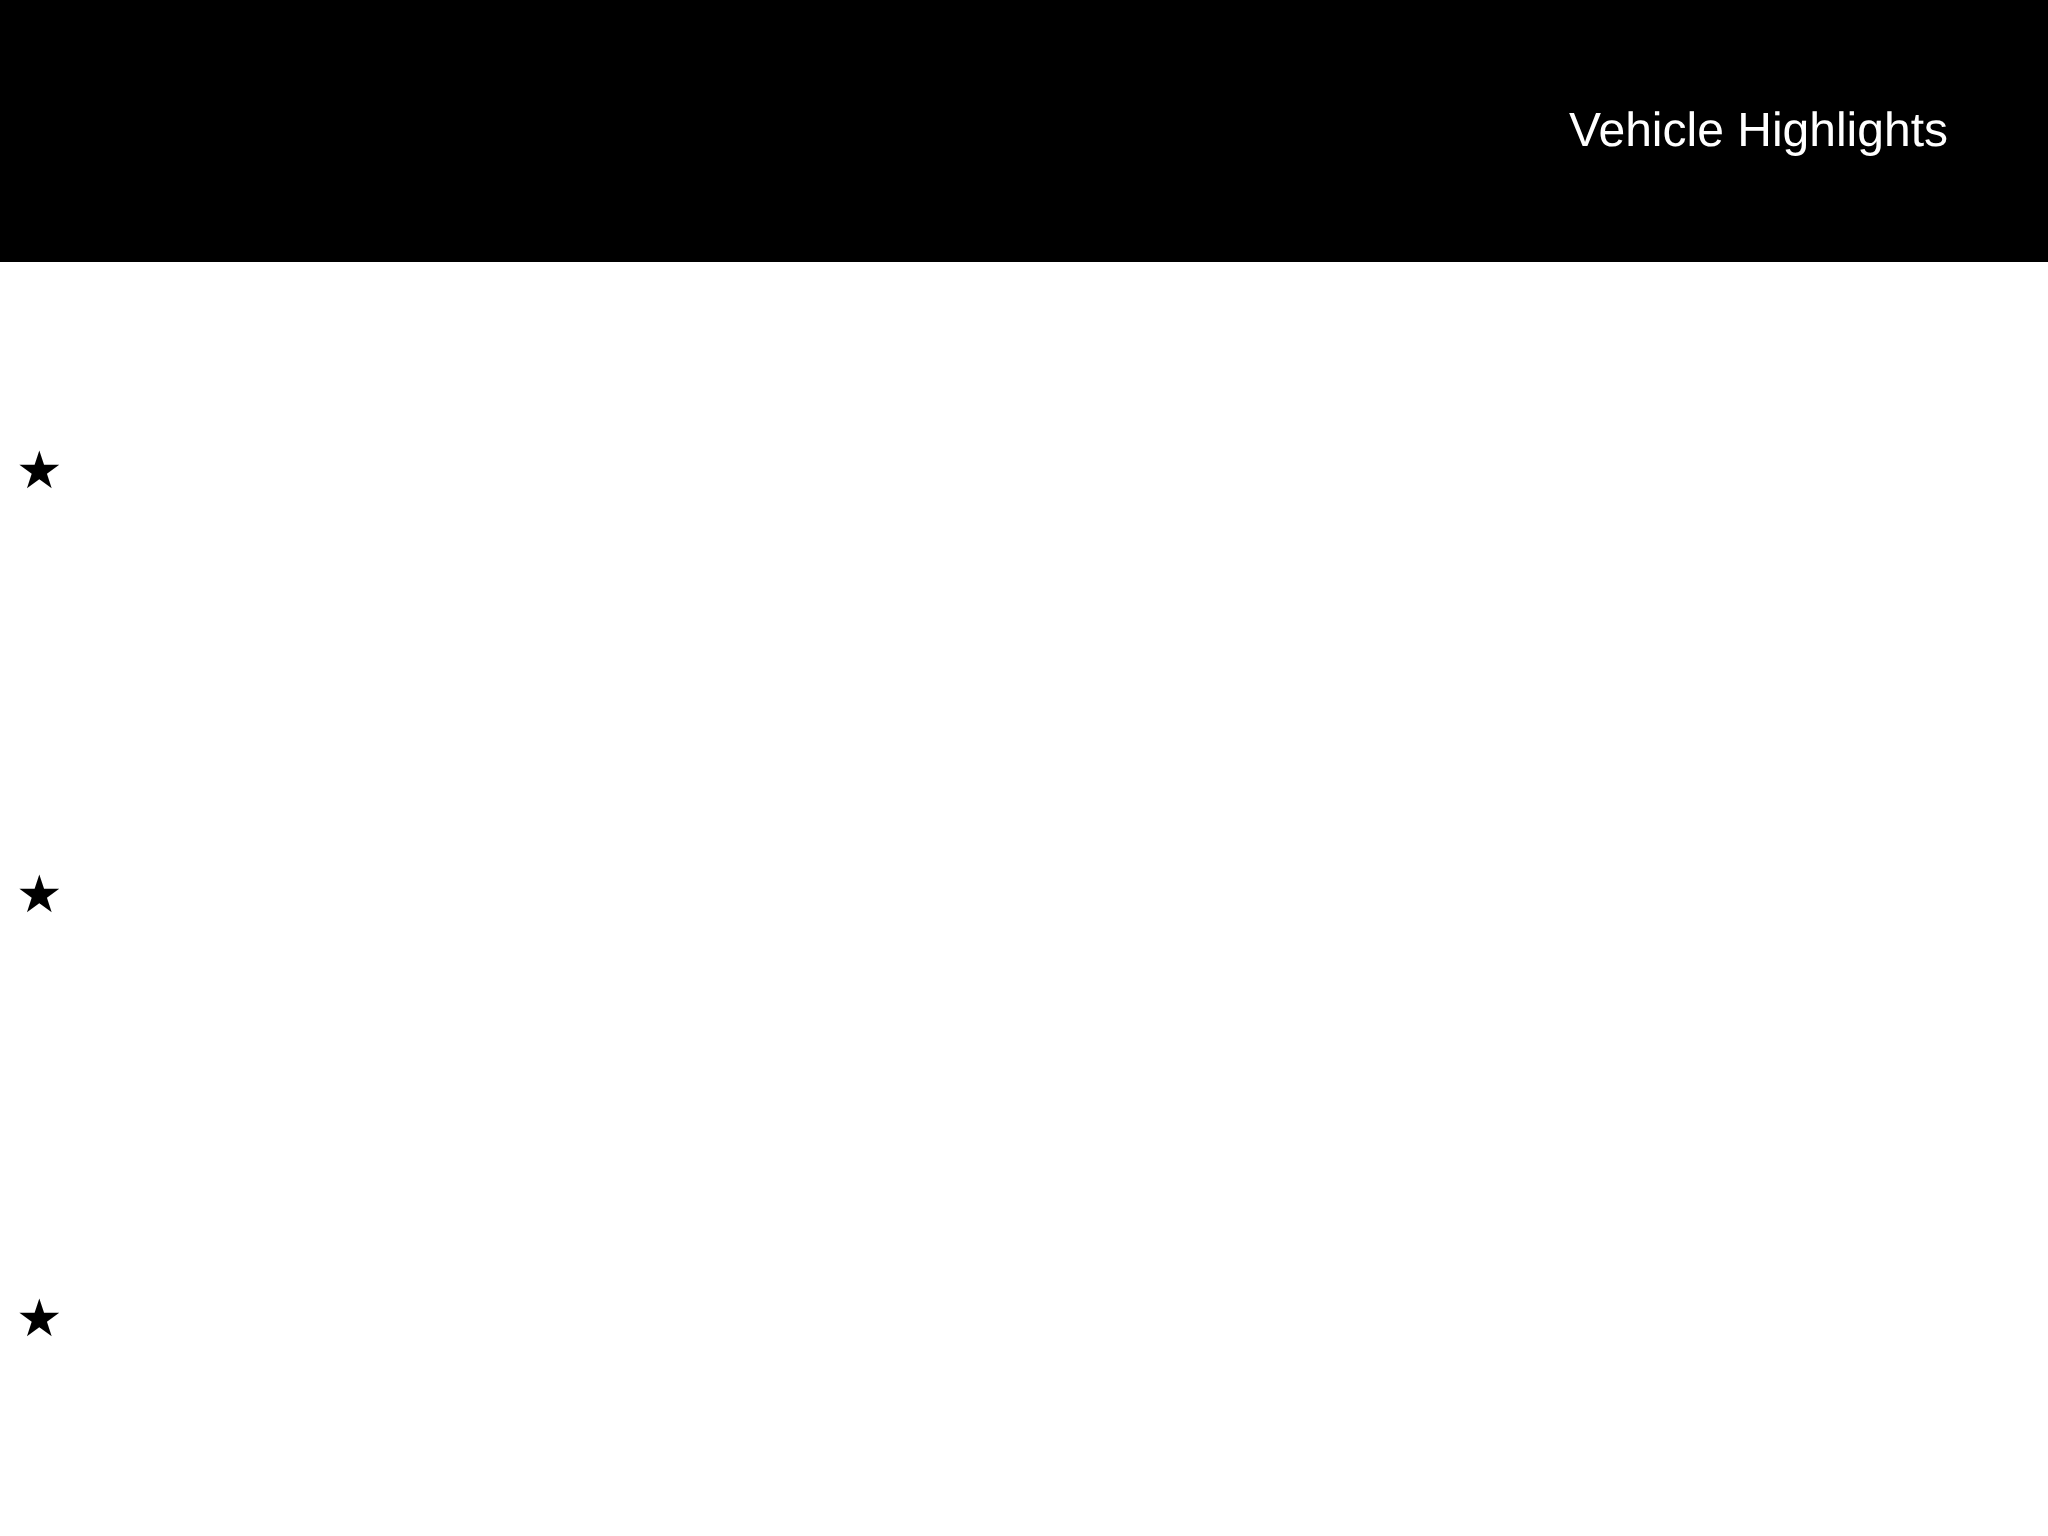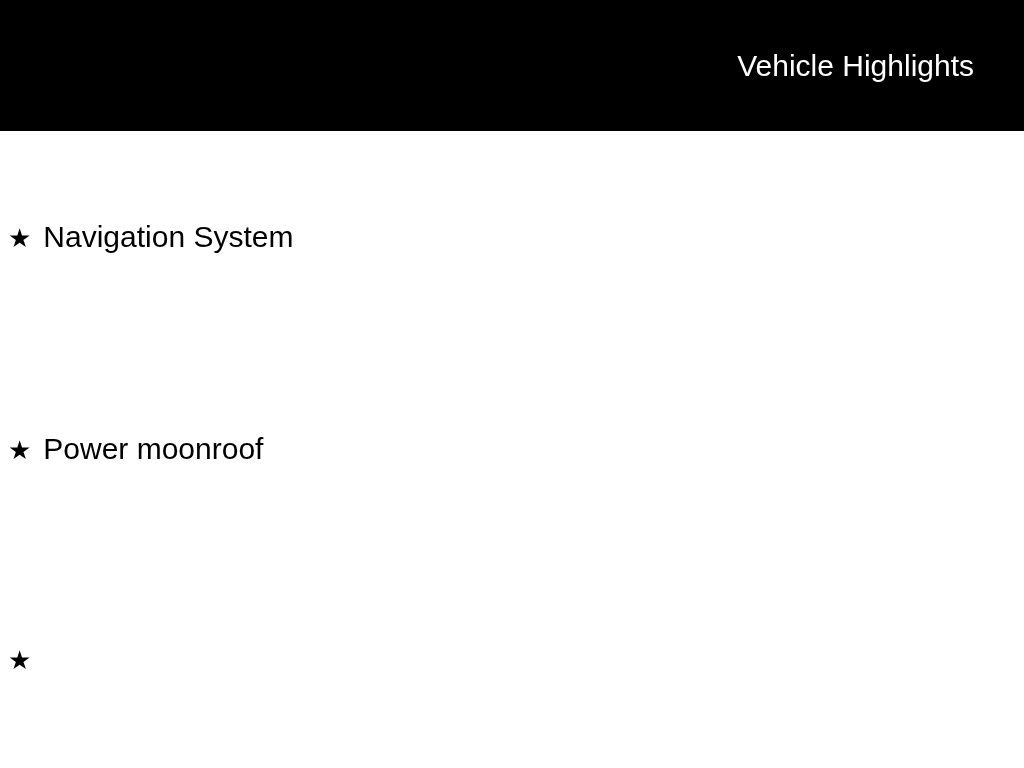--- a/index.html
+++ b/index.html
@@ -23,21 +23,21 @@
     height: 131px;
     background: #000000;
     display: flex;
     align-items: center;
     justify-content: flex-end;
     padding-right: 50px;
     box-sizing: border-box;
   }
   .page-title {
     color: #ffffff;
-    font-size: 30px;
+    font-size: 24px;
     line-height: 35px;
     white-space: nowrap;
   }
   .highlights-list {
     position: absolute;
     top: 131px;
     left: 0;
     width: 1024px;
     height: 637px;
   }
@@ -65,25 +65,23 @@
 <body>
 
 <div class="title-bar">
   <div class="page-title">Vehicle Highlights</div>
 </div>
 
 <div class="highlights-list">
 
   <div class="highlight-item item-0">
     <span class="star-icon">★</span>
-    <span>Navigation System</span>
   </div>
 
   <div class="highlight-item item-1">
     <span class="star-icon">★</span>
-    <span>Power moonroof</span>
   </div>
 
   <div class="highlight-item item-2">
     <span class="star-icon">★</span>
   </div>
 
 </div>
 
 </body></html>

